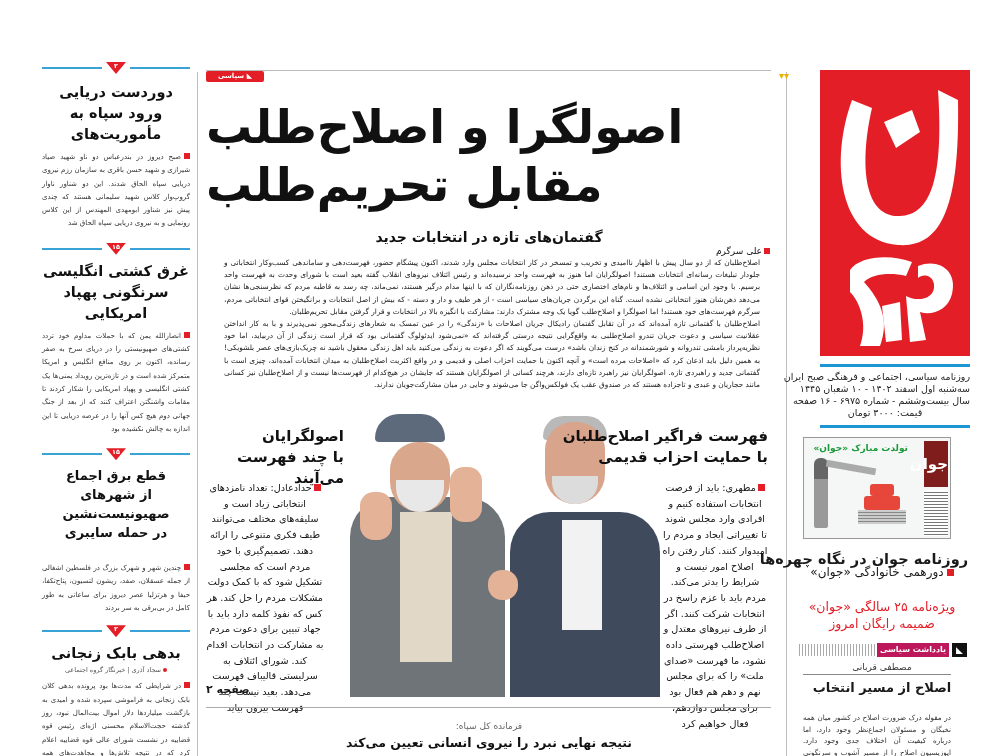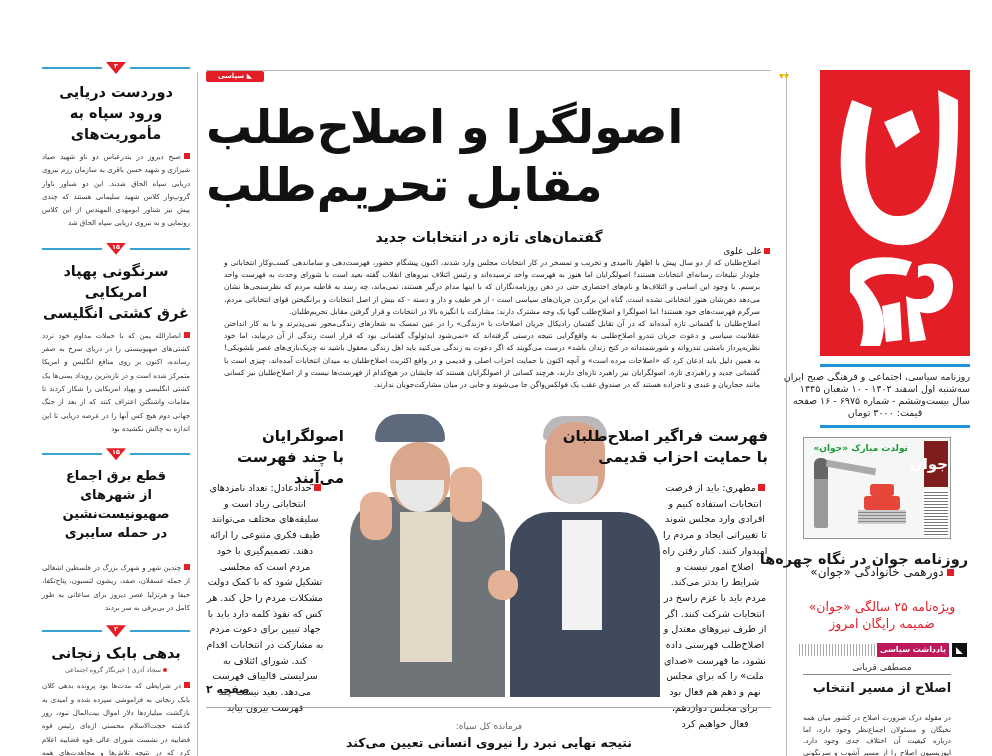--- a/index.html
+++ b/index.html
@@ -161,21 +161,21 @@
   <div class="note-body">در مقوله درک ضرورت اصلاح در کشور میان همه نخبگان و مسئولان اجماع‌نظر وجود دارد، اما درباره کیفیت آن اختلاف جدی وجود دارد. اپوزیسیون اصلاح را از مسیر آشوب و سرنگونی دنبال می‌کند، برخی نخبگان اصلاح را از مسیر</div>
 
   <div class="top-rule"></div>
   <div class="section-tag">◣ <span>سیاسی</span></div>
 
   <div class="headline">
     <div>اصولگرا و اصلاح‌طلب</div>
     <div>مقابل تحریم‌طلب</div>
   </div>
   <div class="subhead">گفتمان‌های تازه در انتخابات جدید</div>
-  <div class="byline"><span class="sq"></span><span>علی علوی</span></div>
+  <div class="byline"><span class="sq"></span><span>علی سرگرم</span></div>
   <div class="lead">
     <p>اصلاح‌طلبان که از دو سال پیش با اظهار ناامیدی و تخریب و تمسخر در کار انتخابات مجلس وارد شدند، اکنون پیشگام حضور، فهرست‌دهی و ساماندهی کسب‌وکار انتخاباتی و جلودار تبلیغات رسانه‌ای انتخابات هستند! اصولگرایان اما هنوز به فهرست واحد نرسیده‌اند و رئیس ائتلاف نیروهای انقلاب گفته بعید است با شورای وحدت به فهرست واحد برسیم. با وجود این اسامی و ائتلاف‌ها و نام‌های اختصاری حتی در ذهن روزنامه‌نگاران که با اینها مدام درگیر هستند، نمی‌ماند، چه رسد به قاطبه مردم که نظرسنجی‌ها نشان می‌دهد ذهن‌شان هنوز انتخاباتی نشده است. گناه این برگردن جریان‌های سیاسی است - از هر طیف و دار و دسته - که بیش از اصل انتخابات و برانگیختن قوای انتخاباتی مردم، سرگرم فهرست‌های خود هستند! اما اصولگرا و اصلاح‌طلب گویا یک وجه مشترک دارند: مشارکت با انگیزه بالا در انتخابات و قرار گرفتن مقابل تحریم‌طلبان.</p>
     <p>اصلاح‌طلبان با گفتمانی تازه آمده‌اند که در آن تقابل گفتمان رادیکال جریان اصلاحات با «زندگی» را در عین تمسک به شعارهای زندگی‌محور نمی‌پذیرند و با به کار انداختن عقلانیت سیاسی و دعوت جریان تندرو اصلاح‌طلبی به واقع‌گرایی نتیجه درستی گرفته‌اند که «نمی‌شود ایدئولوگ گفتمانی بود که قرار است زندگی از آن دربیاید، اما خود نظریه‌پرداز بامشی تندروانه و شورشمندانه در کنج زندان باشد» درست می‌گویند که اگر دعوت به زندگی می‌کنید باید اهل زندگی معقول باشید نه چریک‌بازی‌های عصر بلشویکی! به همین دلیل باید اذعان کرد که «اصلاحات مرده است» و آنچه اکنون با حمایت احزاب اصلی و قدیمی و در واقع اکثریت اصلاح‌طلبان به میدان انتخابات آمده‌اند، چیزی است با گفتمانی جدید و راهبردی تازه. اصولگرایان نیز راهبرد تازه‌ای دارند، هرچند کسانی از اصولگرایان هستند که جایشان در هیچ‌کدام از فهرست‌ها نیست و از اصلاح‌طلبان نیز کسانی مانند حجاریان و عبدی و تاجزاده هستند که در صندوق عقب یک فولکس‌واگن جا می‌شوند و جایی در میان مشارکت‌جویان ندارند.</p>
   </div>
 
   <div class="photo">
     <div class="p1-body"></div>
       <div class="p1-shirt"></div>
       <div class="p1-head"></div>
       <div class="p1-beard"></div>
@@ -222,22 +222,22 @@
       <div class="lbody" style="margin-top:6px;"><span class="sq"></span><span>صبح دیروز در بندرعباس دو ناو شهید صیاد شیرازی و شهید حسن باقری به سازمان رزم نیروی دریایی سپاه الحاق شدند. این دو شناور ناوار گروپ‌وار کلاس شهید سلیمانی هستند که چندی پیش نیز شناور ابومهدی المهندس از این کلاس رونمایی و به نیروی دریایی سپاه الحاق شد</span></div>
     </div>
 
     <div style="margin-top:12px;">
       <div class="divider">
           <span class="ln l"></span>
           <span class="ln r"></span>
           <span class="tri">۱۵</span>
         </div>
       <div class="ltitle" style="margin-top:6px;">
+        <div>غرق کشتی انگلیسی</div>
         <div>سرنگونی پهپاد امریکایی</div>
-        <div>غرق کشتی انگلیسی</div>
       </div>
       <div class="lbody" style="margin-top:6px;"><span class="sq"></span><span>انصارالله یمن که با حملات مداوم خود تردد کشتی‌های صهیونیستی را در دریای سرخ به صفر رسانده، اکنون بر روی منافع انگلیس و امریکا متمرکز شده است و در تازه‌ترین رویداد یمنی‌ها یک کشتی انگلیسی و پهپاد امریکایی را شکار کردند تا مقامات واشنگتن اعتراف کنند که از بعد از جنگ جهانی دوم هیچ کس آنها را در عرصه دریایی تا این اندازه به چالش نکشیده بود</span></div>
     </div>
 
     <div style="margin-top:12px;">
       <div class="divider">
           <span class="ln l"></span>
           <span class="ln r"></span>
           <span class="tri">۱۵</span>
         </div>

